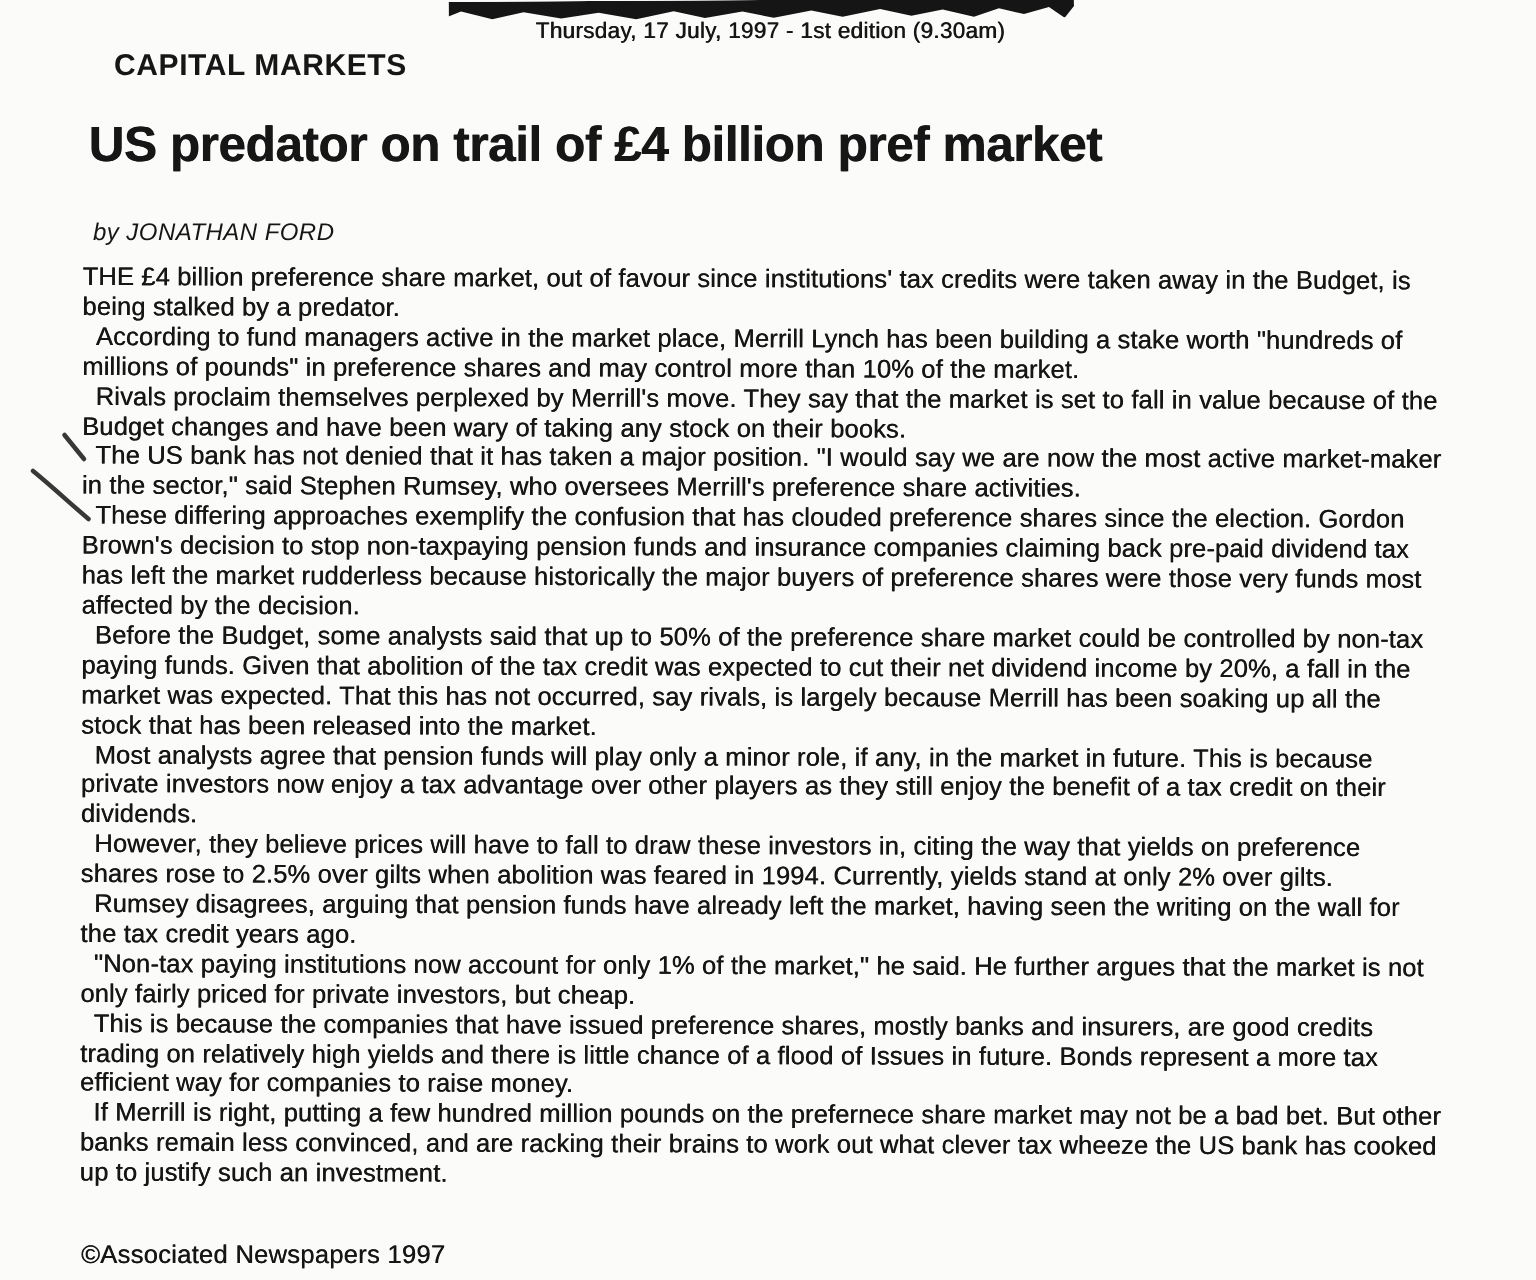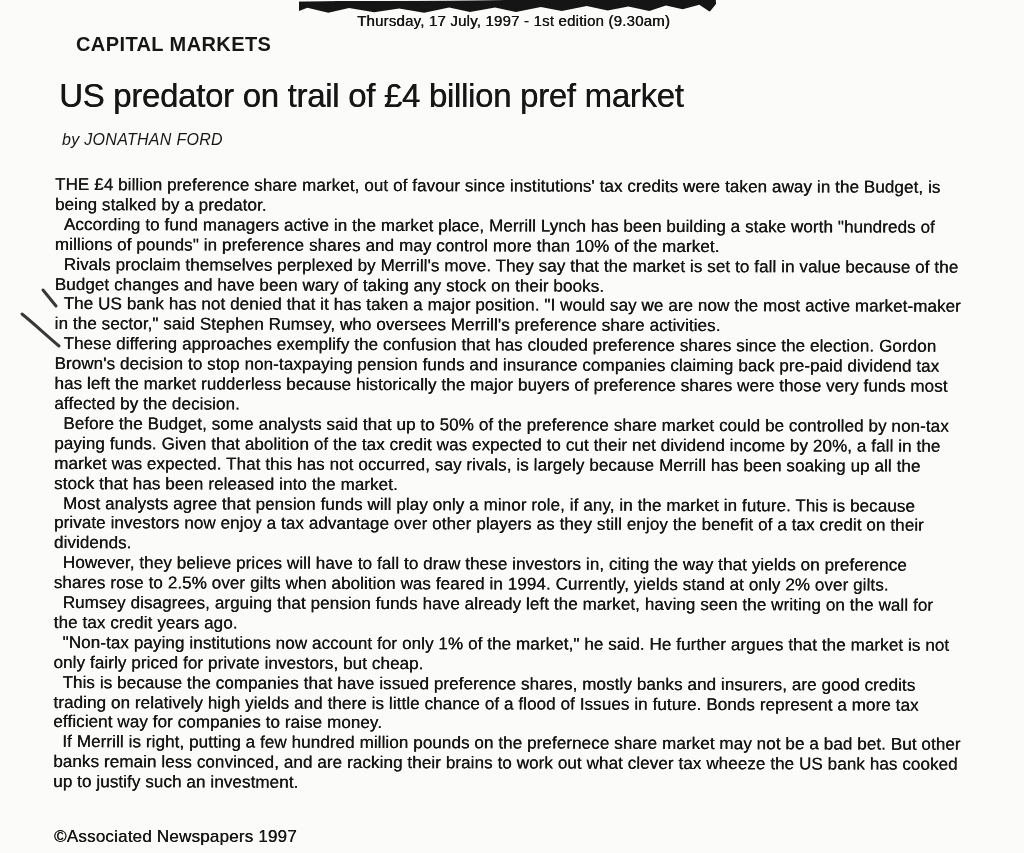--- a/index.html
+++ b/index.html
@@ -31,27 +31,27 @@
 
   .section-label {
     position: absolute; left: 62px; top: 33px;
     font-size: 20px; font-weight: 700; letter-spacing: 0.4px;
     white-space: nowrap;
     margin-left: 14px;
   }
 
   .headline {
     position: absolute; left: 59px; top: 77px;
-    font-size: 33px; font-weight: 400; letter-spacing: -0.3px;
+    font-size: 33px; font-weight: 700; letter-spacing: -0.3px;
     white-space: nowrap;
     text-shadow: 0.4px 0 0 currentColor;
   }
 
   .byline {
-    position: absolute; left: 62px; top: 131px;
+    position: absolute; left: 62px; top: 147px;
     font-size: 16px; font-style: italic; letter-spacing: 0.3px;
     white-space: nowrap;
   }
 
   .article-body {
     position: absolute; left: 55px; top: 175px; width: 908px;
     font-size: 17px; line-height: 19.9px; letter-spacing: 0.1px;
     text-shadow: 0.3px 0 0 currentColor;
     transform: rotate(0.18deg); transform-origin: left top;
   }

